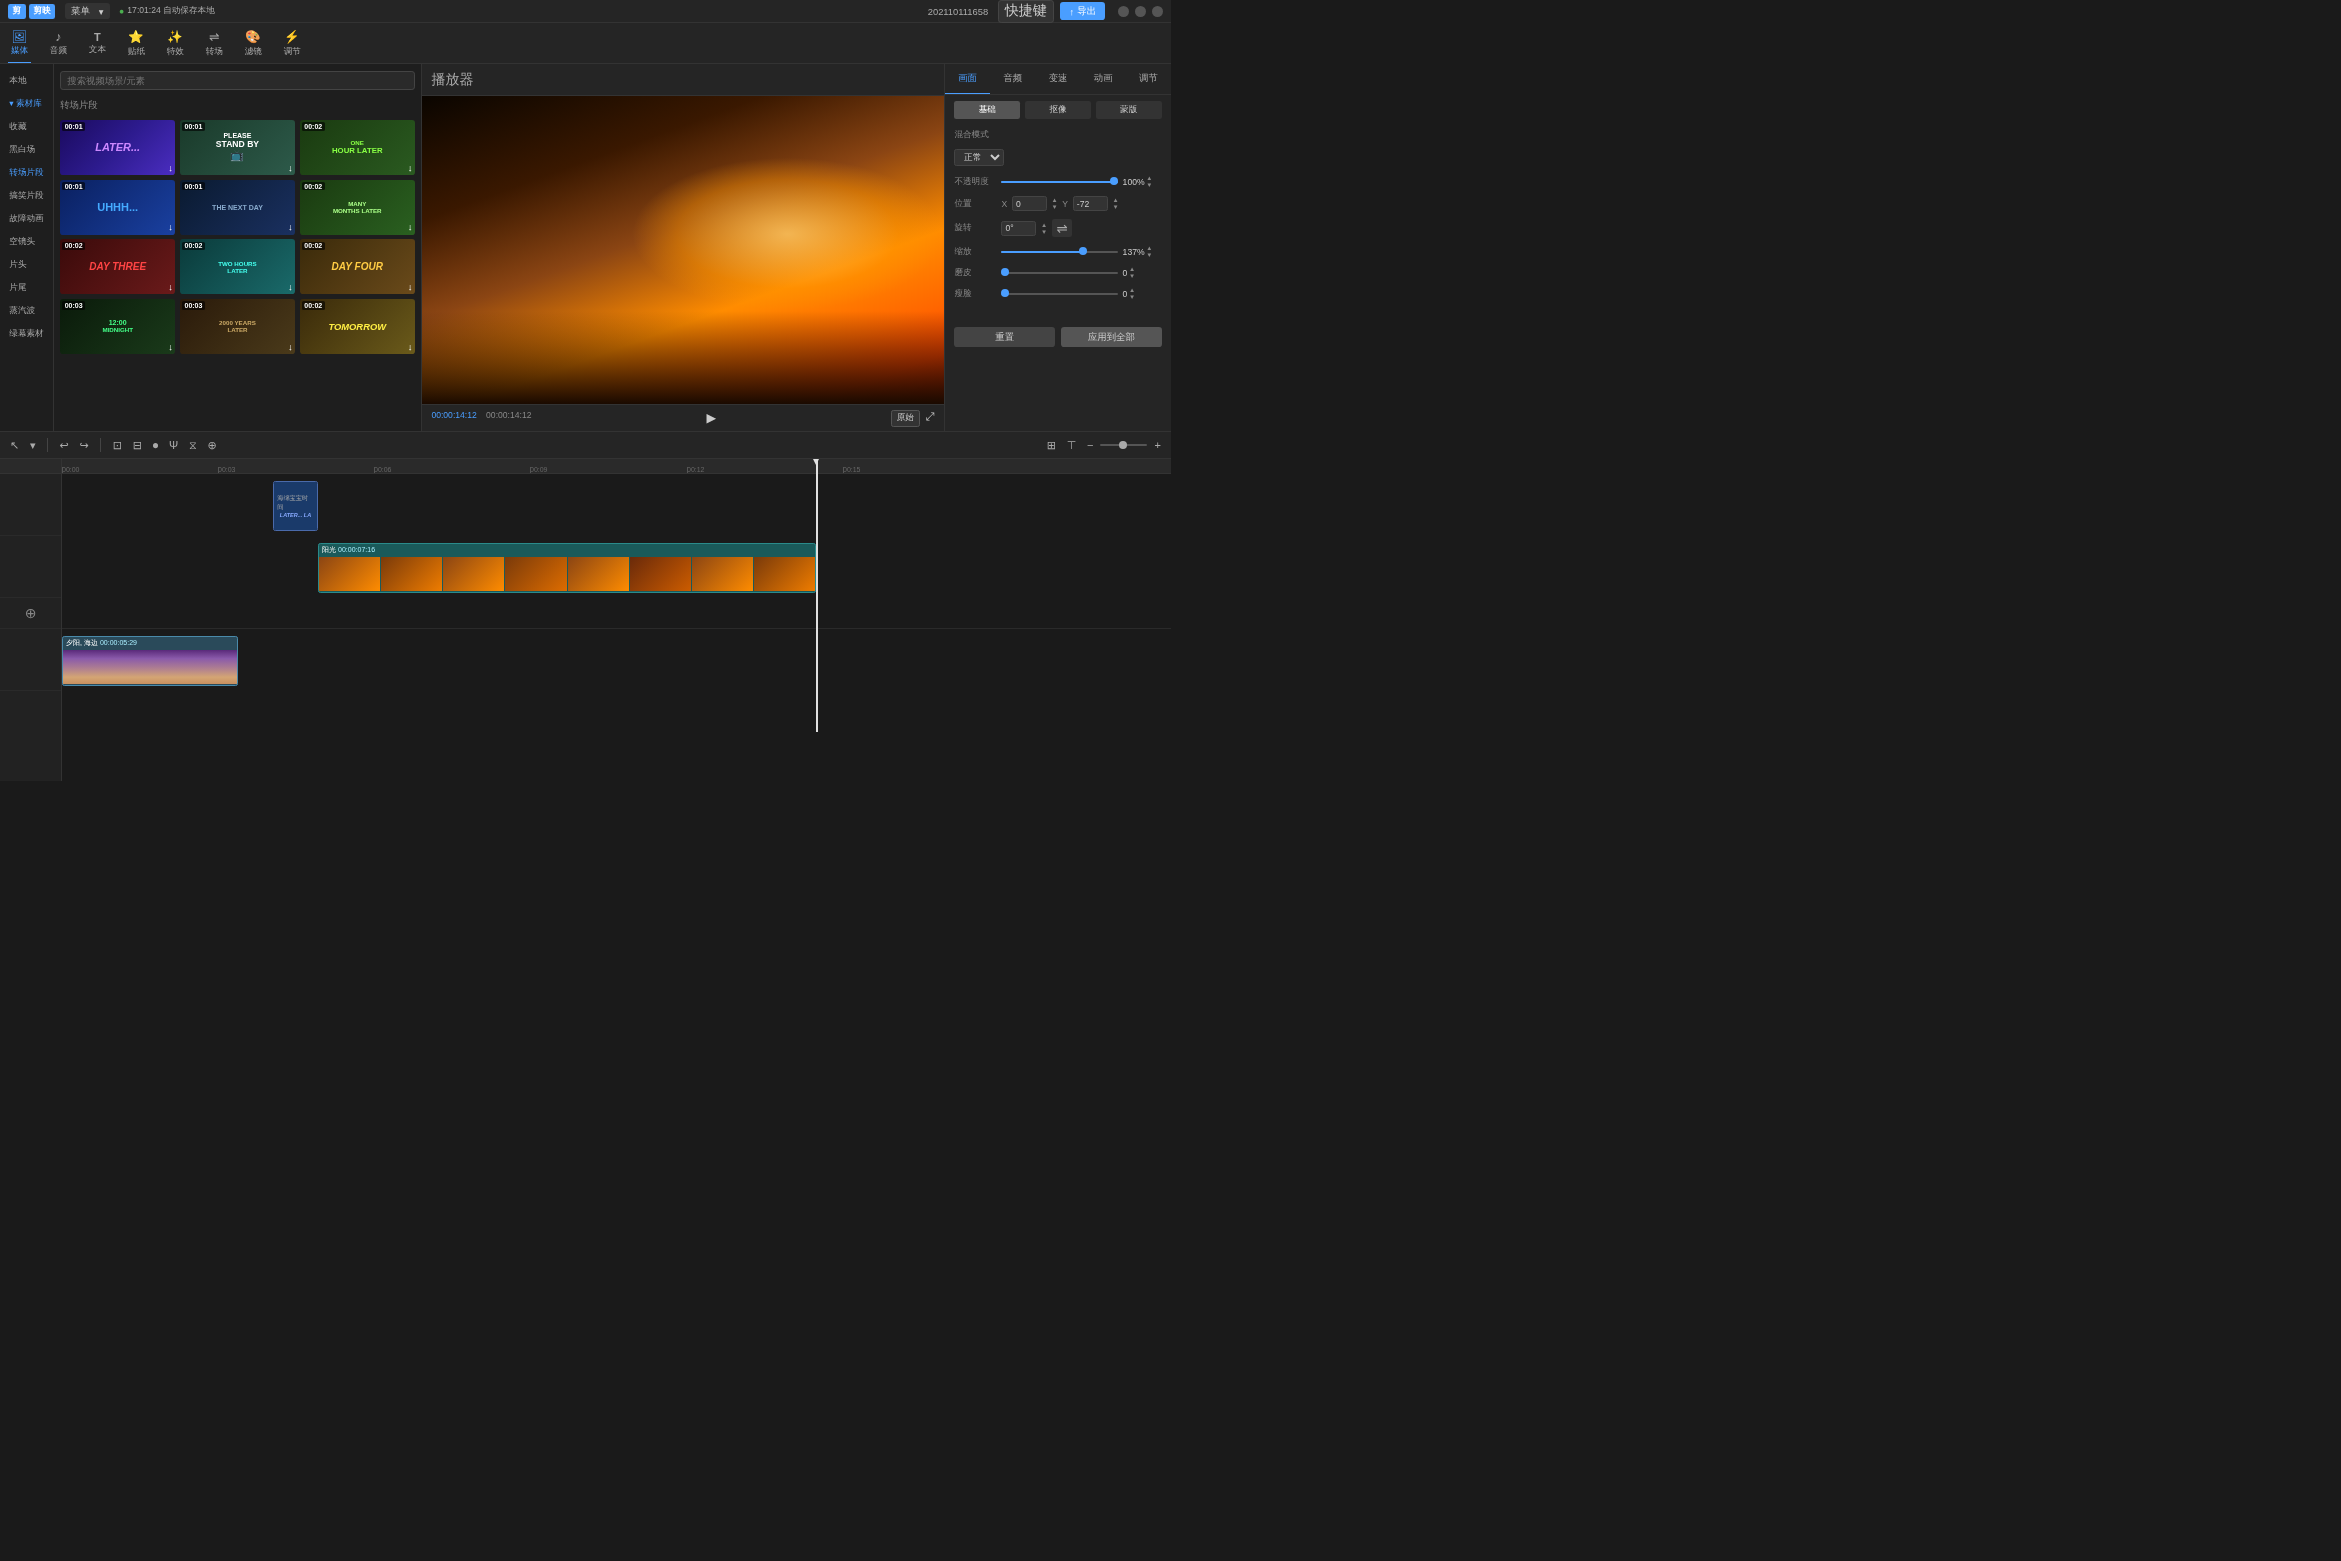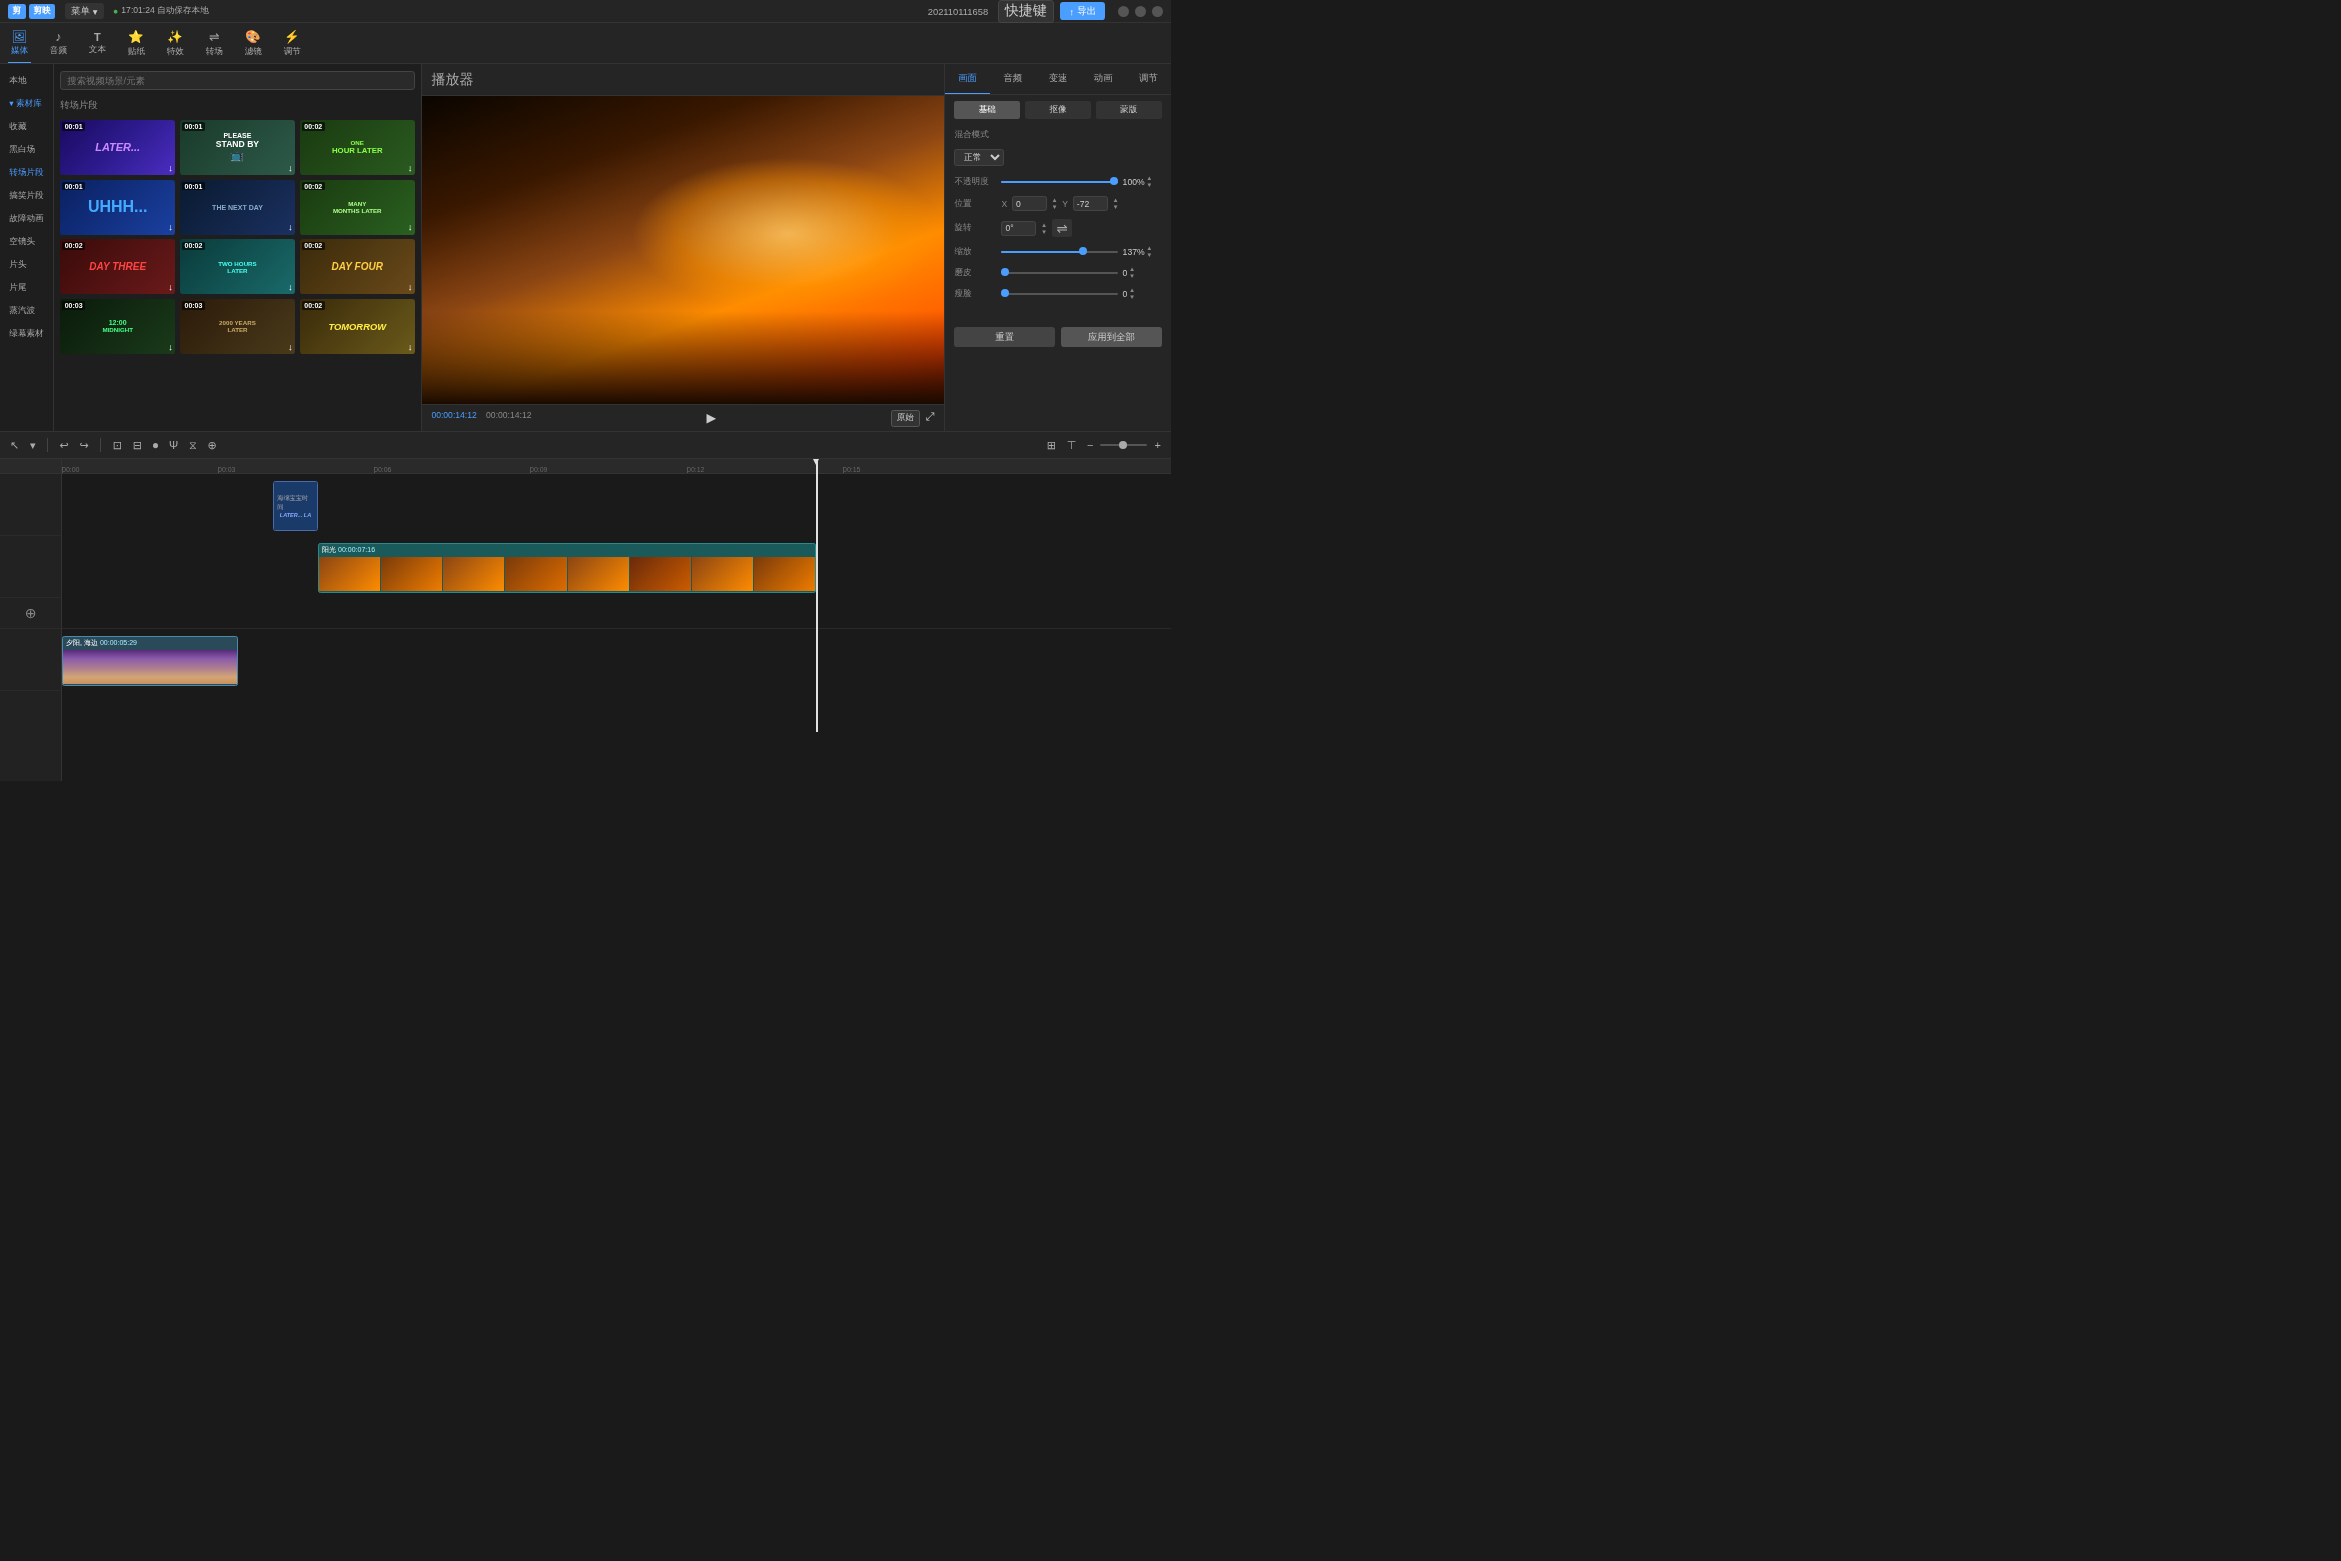--- a/index.html
+++ b/index.html
@@ -2,21 +2,21 @@
 <html style="font-size:12.5px"><head>
   <meta charset="utf-8">
   <style>
     * { box-sizing: border-box; margin: 0; padding: 0; }
     body { background: #1a1a1a; color: #ccc; font-family: 'Microsoft YaHei', sans-serif; font-size: 9.4px; width: 1171px; height: 781px; overflow: hidden; }
 
     
     .topbar { display: flex; align-items: center; height: 23.4px; background: #252525; padding: 0 7.8px; gap: 9.4px; border-bottom: 0.8px solid #333; }
     .topbar-logo { color: #fff; font-weight: bold; font-size: 11px; display: flex; align-items: center; gap: 3.1px; }
     .topbar-logo span { background: #4a9eff; padding: 1.6px 4.7px; border-radius: 2.3px; font-size: 8.6px; }
-    .topbar-menu { background: #333; border-radius: 3.1px; padding: 1.6px 6.2px; color: #ccc; cursor: pointer; display: flex; align-items: center; gap: 3px; }
+    .topbar-menu { background: #333; border-radius: 3.1px; padding: 1.6px 6.2px; color: #ccc; cursor: pointer; display: flex; align-items: center; gap: 9px; }
     .topbar-save { color: #aaa; font-size: 8.6px; display: flex; align-items: center; gap: 3.1px; }
     .topbar-save::before { content: '●'; color: #4caf50; }
     .topbar-center { flex: 1; text-align: right; color: #aaa; }
     .topbar-right { display: flex; align-items: center; gap: 6.2px; }
     .btn-hotkey { background: #333; border: 0.8px solid #444; border-radius: 3.1px; padding: 1.6px 6.2px; color: #ccc; cursor: pointer; font-size: 14px; }
     .btn-export { background: #4a9eff; border: none; border-radius: 3.1px; padding: 2.3px 9.4px; color: #fff; cursor: pointer; font-size: 9.4px; display: flex; align-items: center; gap: 3.1px; }
     .win-btns { display: flex; gap: 6.2px; margin-left: 6.2px; }
     .win-btn { width: 11px; height: 11px; border-radius: 50%; cursor: pointer; background: #555; border: none; }
 
     
@@ -250,21 +250,21 @@
                 <div style="color:#88ff44; font-size:6.2px; font-weight:bold;">ONE</div>
                 <div style="color:#88ff44; font-size:7.8px; font-weight:bold;">HOUR LATER</div>
               </div>
               <span class="clip-download">↓</span>
             </div>
           </div>
 
           <div class="clip-card">
             <div class="clip-thumb clip-uhhh">
               <span class="clip-badge">00:01</span>
-              <span style="color:#44aaff; font-size:16px; font-weight:bold;">UHHH...</span>
+              <span style="color:#44aaff; font-size:11px; font-weight:bold;">UHHH...</span>
               <span class="clip-download">↓</span>
             </div>
           </div>
           <div class="clip-card">
             <div class="clip-thumb clip-nextday">
               <span class="clip-badge">00:01</span>
               <div style="text-align:center;">
                 <div style="color:#88aacc; font-size:7px; font-weight:bold;">THE NEXT DAY</div>
               </div>
               <span class="clip-download">↓</span>

